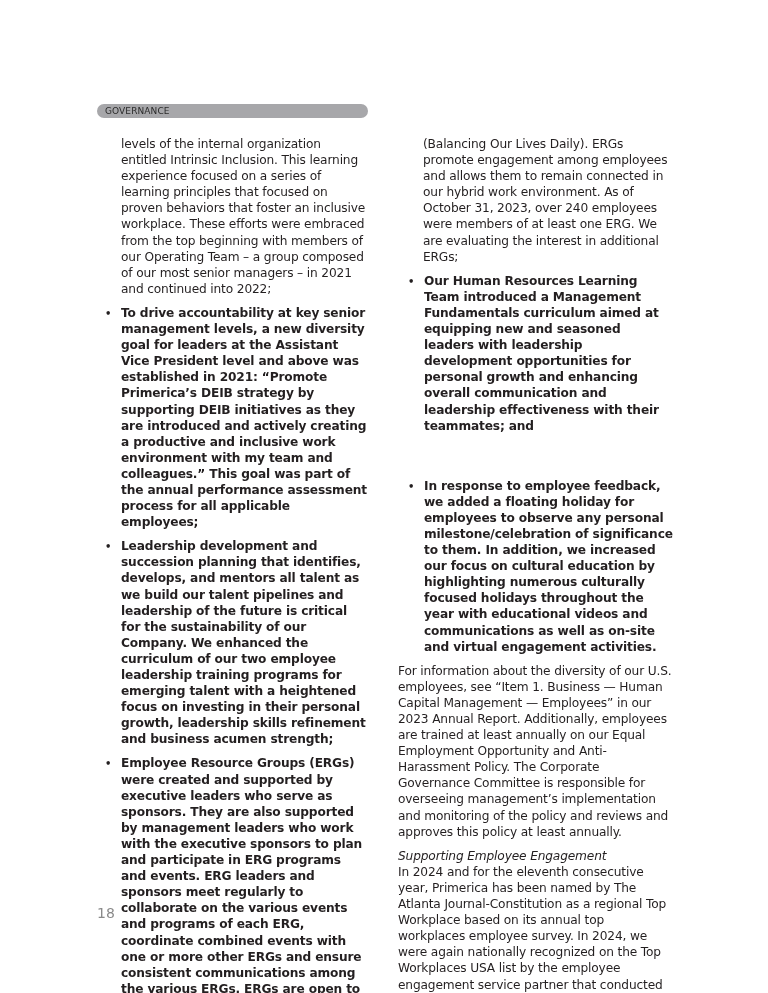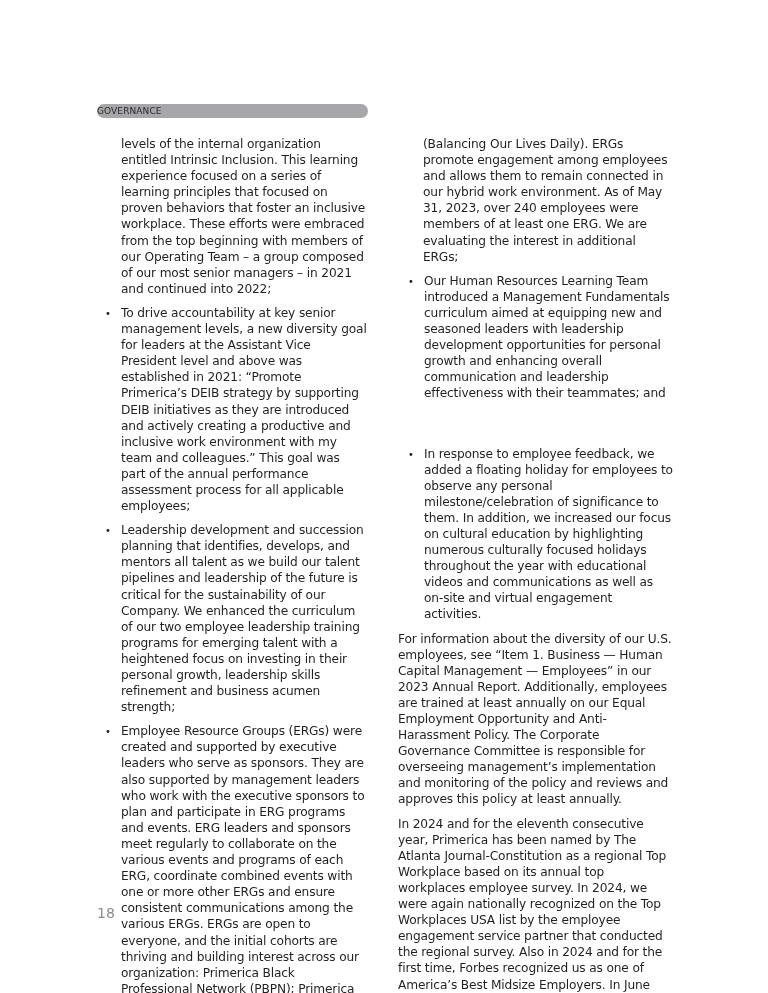--- a/index.html
+++ b/index.html
@@ -1,25 +1,25 @@
 <!DOCTYPE html>
 <html><head>
 <meta charset="utf-8">
 <style>
   html, body { margin: 0; padding: 0; background: #ffffff; }
   body { width: 768px; height: 993px; position: relative; overflow: hidden;
          font-family: "DejaVu Sans", sans-serif; color: #231f20; }
   .section-bar { position: absolute; left: 97px; top: 104px; width: 271px; height: 14px;
                  background: #a7a7aa; border-radius: 7px; }
-  .section-bar span { position: absolute; left: 0; top: 1px; font-size: 9px; line-height: 12px;
+  .section-bar span { position: absolute; left: 8px; top: 1px; font-size: 9px; line-height: 12px;
                       color: #2b2b2b; letter-spacing: 0.1px; }
   .col { position: absolute; font-size: 12.2px; line-height: 16.1px; letter-spacing: -0.15px; }
   .col-left { left: 105px; top: 136px; width: 262px; }
   .col-right { left: 398px; top: 136px; width: 275px; }
-  .item { position: relative; padding-left: 16px; margin: 0 0 8px 0; }
+  .item { position: relative; padding-left: 16px; margin: 0 0 8px 0; font-weight: bold; }
   .bullet { position: absolute; left: 0; top: 0; width: 10px; }
   .bullet::before { content: "\2022"; font-size: 10px; }
   .para { margin: 0 0 8px 0; }
   .subhead { font-style: italic; margin: 0; }
   .page-num { position: absolute; left: 97px; top: 905px; font-size: 14px; color: #8a8a8a; }
 </style>
 </head>
 <body>
 
 <div class="section-bar">
@@ -36,27 +36,28 @@
     <span class="bullet"></span>
     <span>Leadership development and succession planning that identifies, develops, and mentors all talent as we build our talent pipelines and leadership of the future is critical for the sustainability of our Company. We enhanced the curriculum of our two employee leadership training programs for emerging talent with a heightened focus on investing in their personal growth, leadership skills refinement and business acumen strength;</span>
   </div>
   <div class="item">
     <span class="bullet"></span>
     <span>Employee Resource Groups (ERGs) were created and supported by executive leaders who serve as sponsors. They are also supported by management leaders who work with the executive sponsors to plan and participate in ERG programs and events. ERG leaders and sponsors meet regularly to collaborate on the various events and programs of each ERG, coordinate combined events with one or more other ERGs and ensure consistent communications among the various ERGs. ERGs are open to everyone, and the initial cohorts are thriving and building interest across our organization: Primerica Black Professional Network (PBPN); Primerica Uniting Latinos and Serving Others (PULSO); Asian Pacific Islander (API); and PRI–Bold</span>
   </div>
 </div>
 
 <div class="col col-right">
-  <p class="para" style="padding-left:25px;">(Balancing Our Lives Daily). ERGs promote engagement among employees and allows them to remain connected in our hybrid work environment. As of May 31, 2023, over 240 employees were members of at least one ERG. We are evaluating the interest in additional ERGs;</p>
+  <p class="para" style="padding-left:25px;">(Balancing Our Lives Daily). ERGs promote engagement among employees and allows them to remain connected in our hybrid work environment. As of October 31, 2023, over 240 employees were members of at least one ERG. We are evaluating the interest in additional ERGs;</p>
   <div class="item" style="margin-left:10px;">
     <span class="bullet"></span>
     <span>Our Human Resources Learning Team introduced a Management Fundamentals curriculum aimed at equipping new and seasoned leaders with leadership development opportunities for personal growth and enhancing overall communication and leadership effectiveness with their teammates; and</span>
   </div>
   <div class="item" style="margin-left:10px;margin-top:44px;">
     <span class="bullet"></span>
     <span>In response to employee feedback, we added a floating holiday for employees to observe any personal milestone/celebration of significance to them. In addition, we increased our focus on cultural education by highlighting numerous culturally focused holidays throughout the year with educational videos and communications as well as on-site and virtual engagement activities.</span>
   </div>
   <p class="para">For information about the diversity of our U.S. employees, see “Item 1. Business — Human Capital Management — Employees” in our 2023 Annual Report. Additionally, employees are trained at least annually on our Equal Employment Opportunity and Anti-Harassment Policy. The Corporate Governance Committee is responsible for overseeing management’s implementation and monitoring of the policy and reviews and approves this policy at least annually.</p>
+  <p class="subhead">Supporting Employee Engagement</p>
   <p class="para">In 2024 and for the eleventh consecutive year, Primerica has been named by The Atlanta Journal-Constitution as a regional Top Workplace based on its annual top workplaces employee survey. In 2024, we were again nationally recognized on the Top Workplaces USA list by the employee engagement service partner that conducted the regional survey. Also in 2024 and for the first time, Forbes recognized us as one of America’s Best Midsize Employers. In June 2023, Newsweek named us as one of America’s Greatest Workplaces.</p>
 
 </div>
 
 <div class="page-num">18</div>
 
 </body></html>

